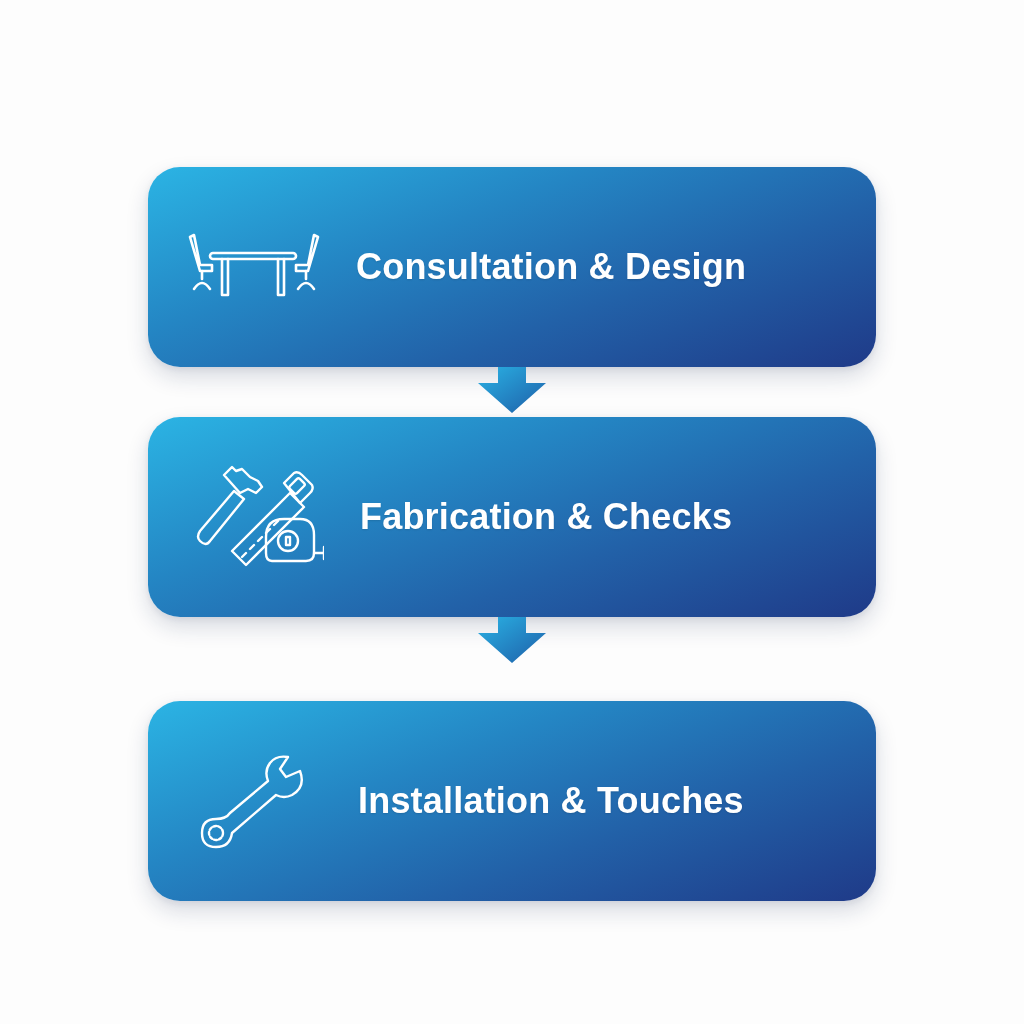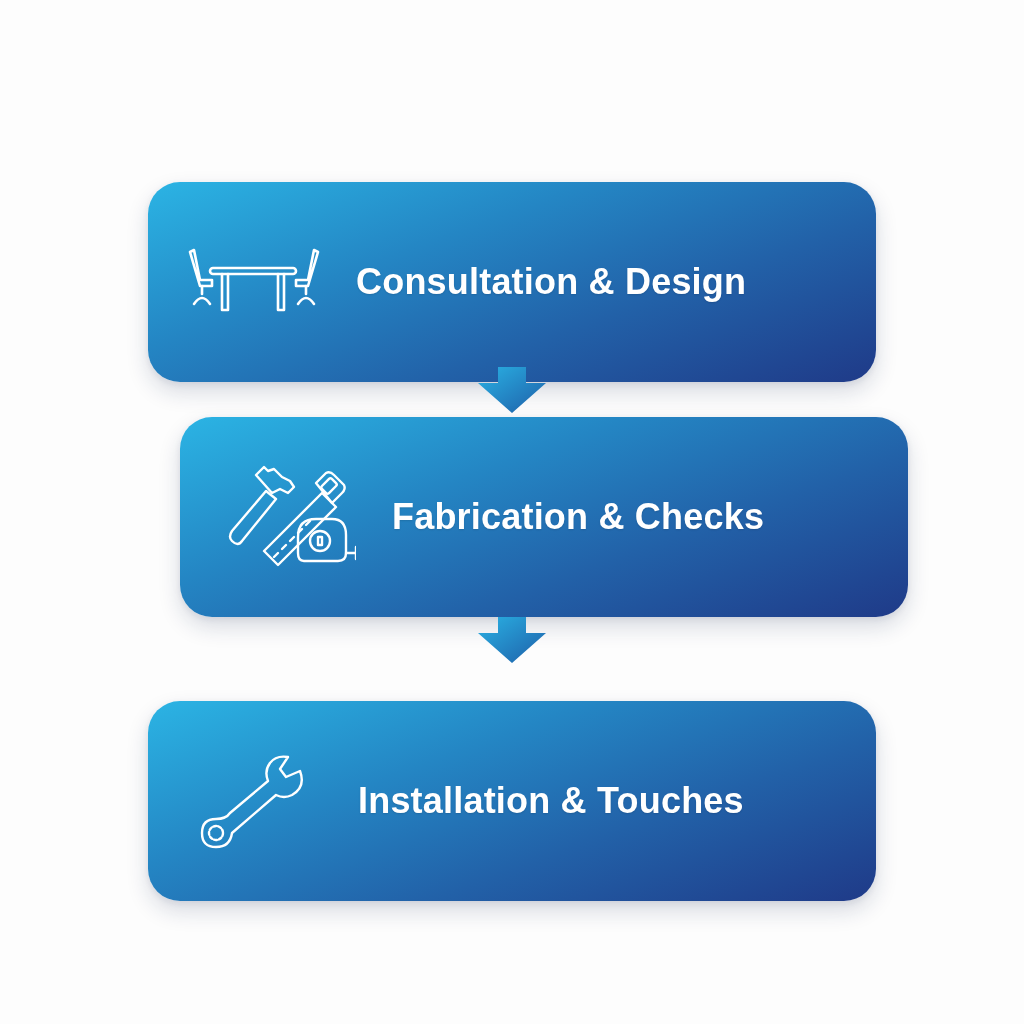--- a/index.html
+++ b/index.html
@@ -32,21 +32,21 @@
 
 <svg width="0" height="0" style="position:absolute">
   <defs>
     <linearGradient id="arrowGrad" x1="0" y1="0" x2="1" y2="1">
       <stop offset="0" stop-color="#2ab2e4"></stop>
       <stop offset="1" stop-color="#1e5ea8"></stop>
     </linearGradient>
   </defs>
 </svg>
 
-<div class="card" style="top:167px;margin-top:15px;">
+<div class="card" style="top:167px;">
   <div class="icon">
     <svg width="140" height="80" viewBox="0 0 140 80" fill="none" stroke="#ffffff" stroke-width="2.6" stroke-linecap="round" stroke-linejoin="round">
 
       <path d="M6 10 L10 8 L16 38 L28 38 L28 44 L16 44 Z"></path>
       <path d="M18 44 L18 52"></path>
       <path d="M10 62 Q18 50 26 62"></path>
 
       <rect x="26" y="26" width="86" height="6" rx="3"></rect>
       <path d="M38 32 L38 68 M44 32 L44 68 M38 68 L44 68"></path>
       <path d="M94 32 L94 68 M100 32 L100 68 M94 68 L100 68"></path>
@@ -56,21 +56,21 @@
       <path d="M114 62 Q122 50 130 62"></path>
     </svg>
   </div>
   <div class="label" style="left:208px;">Consultation &amp; Design</div>
 </div>
 
 <svg class="arrow" style="top:367px;" viewBox="0 0 72 46">
   <path d="M22 0 H50 V16 H70 L36 46 L2 16 H22 Z" fill="url(#arrowGrad)"></path>
 </svg>
 
-<div class="card" style="top:417px;margin-left:32px;">
+<div class="card" style="top:417px;">
   <div class="icon">
     <svg width="140" height="120" viewBox="0 0 140 120" fill="none" stroke="#ffffff" stroke-width="2.4" stroke-linecap="round" stroke-linejoin="round">
 
       <path d="M40 18 L48 10 L52 14 L58 12 L66 20 L74 24 L78 30 L72 36 L64 32 L56 36 Z"></path>
 
       <path d="M50 34 L60 42 L26 84 Q22 90 16 84 Q12 80 16 74 Z"></path>
 
       <path d="M48 94 L106 36 L120 50 L62 108 Z"></path>
       <path d="M58 100 L62 96 M66 92 L70 88 M74 84 L78 80 M82 76 L86 72 M90 68 L94 64"></path>
 

